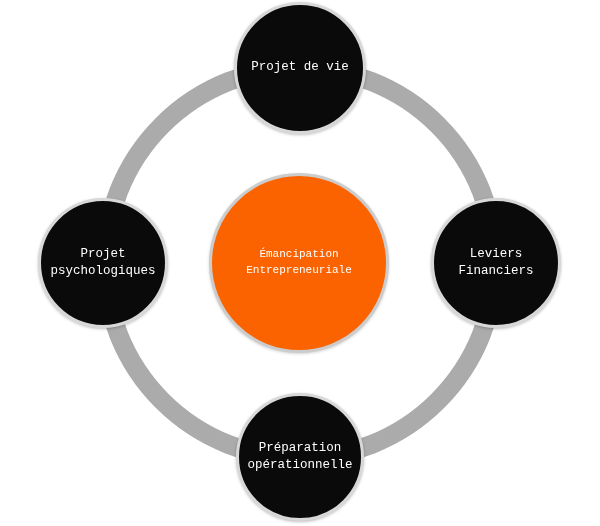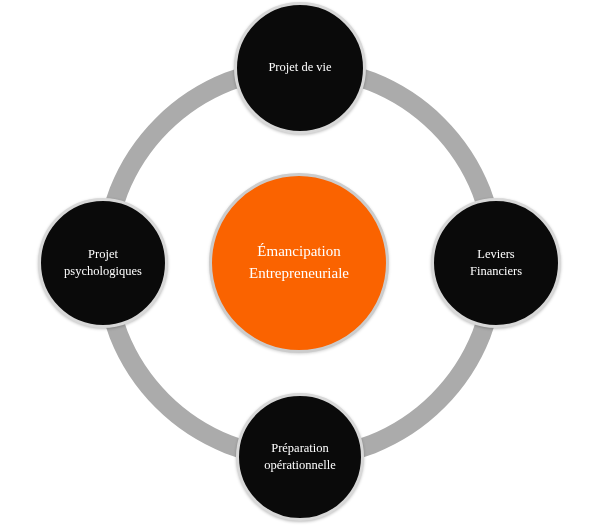--- a/index.html
+++ b/index.html
@@ -6,21 +6,21 @@
     margin: 0;
     padding: 0;
     background: #ffffff;
   }
   .canvas {
     position: relative;
     width: 600px;
     height: 526px;
     background: #ffffff;
     overflow: hidden;
-    font-family: Liberation Serif, serif;
+    font-family: Liberation Mono, monospace;
   }
   .ring {
     position: absolute;
     left: 0;
     top: 0;
   }
   .node {
     position: absolute;
     box-sizing: border-box;
     border-radius: 50%;
@@ -48,21 +48,21 @@
   .pos-left   { left: 38px;  top: 198px; width: 130px; height: 130px; }
   .center-node {
     left: 209px;
     top: 173px;
     width: 180px;
     height: 180px;
     background: #fa6300;
     border: 3px solid #cccccc;
     box-shadow: 0 1px 3px rgba(0,0,0,0.18);
     color: #ffffff;
-    font-size: 15px;
+    font-size: 11px;
     line-height: 1.45;
   }
 </style>
 </head>
 <body>
 
 <div class="canvas">
 
   <svg class="ring" width="600" height="526" viewBox="0 0 600 526">
     <circle cx="300" cy="263" r="195" fill="none" stroke="#ababab" stroke-width="19"></circle>

